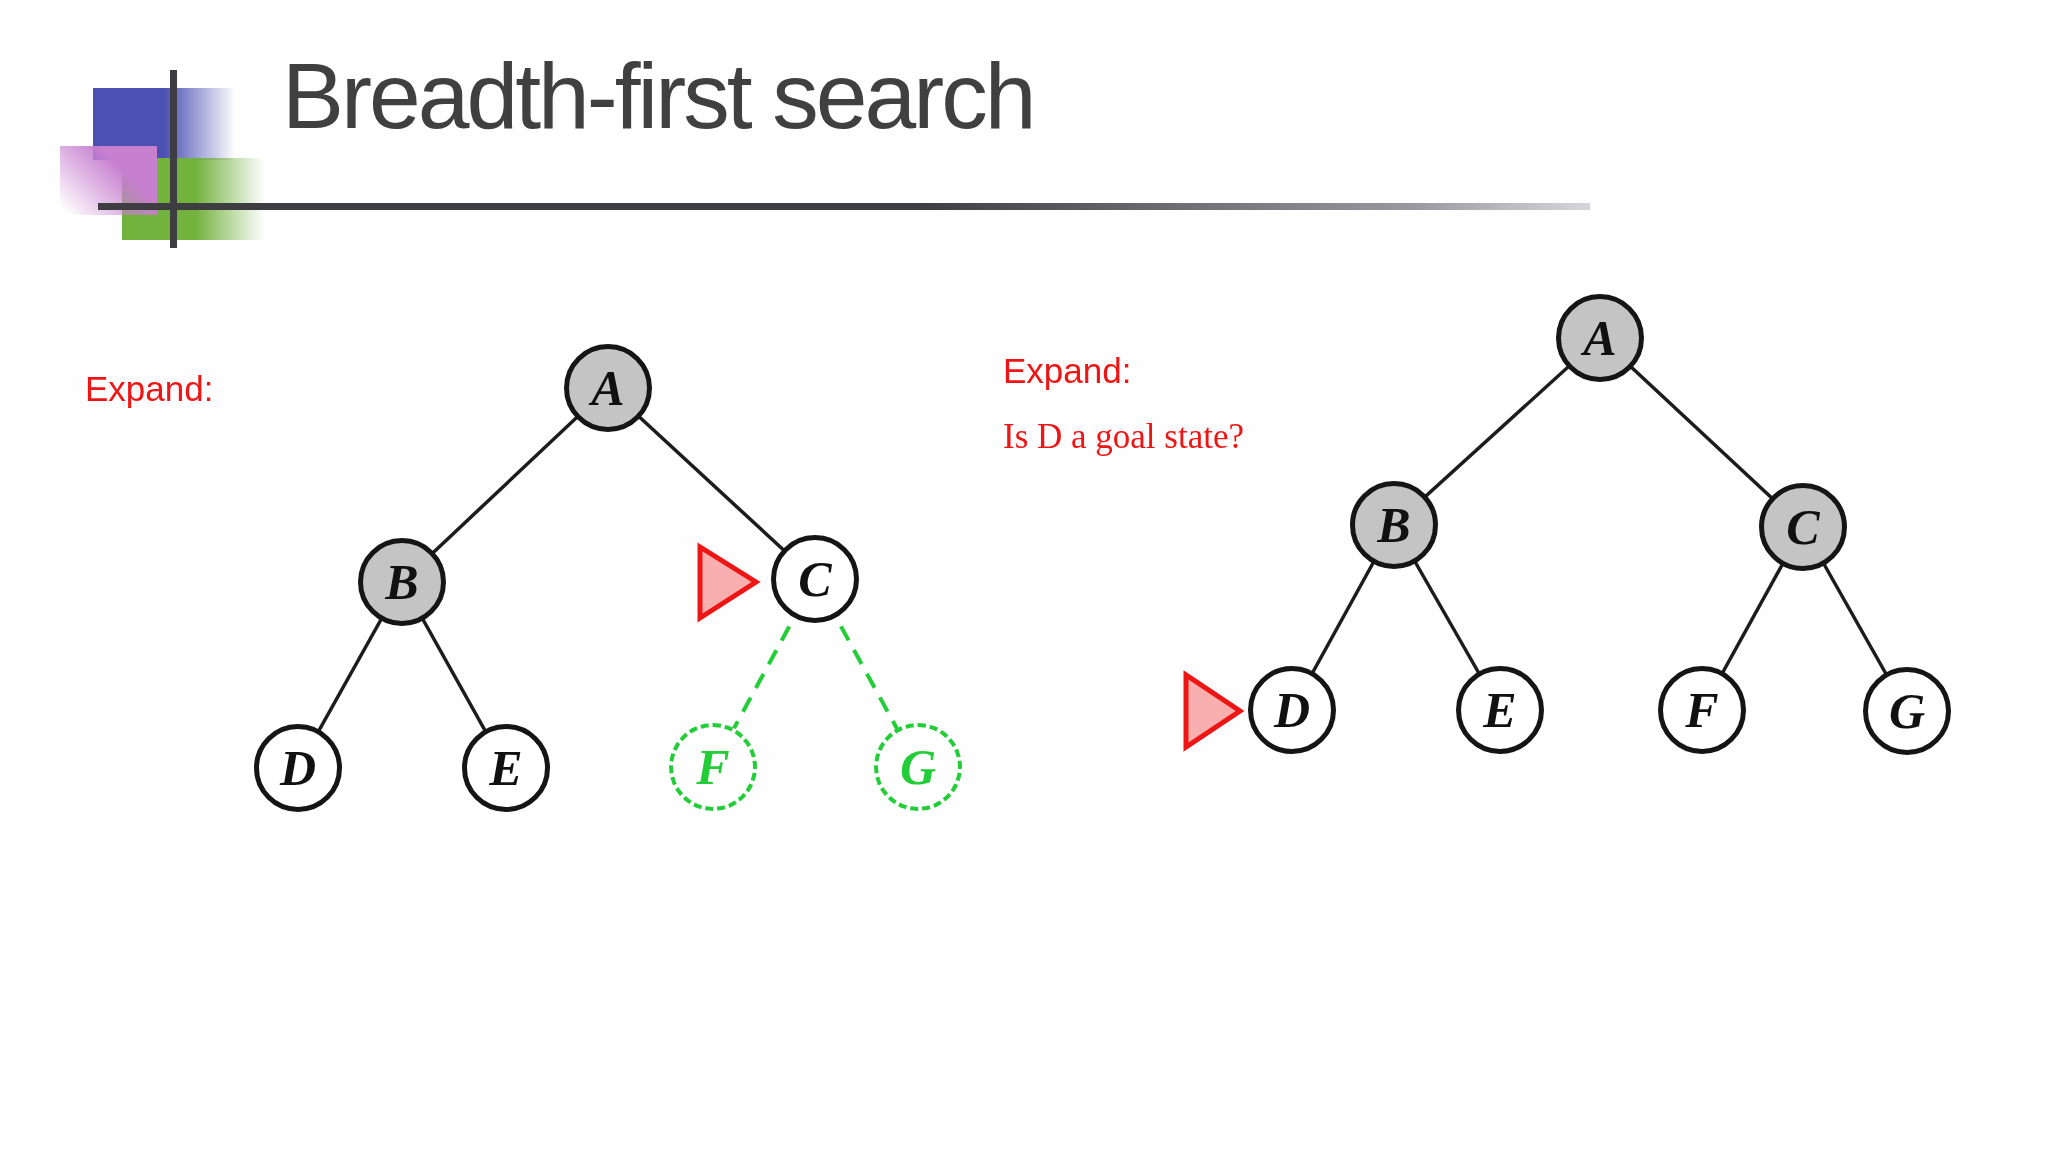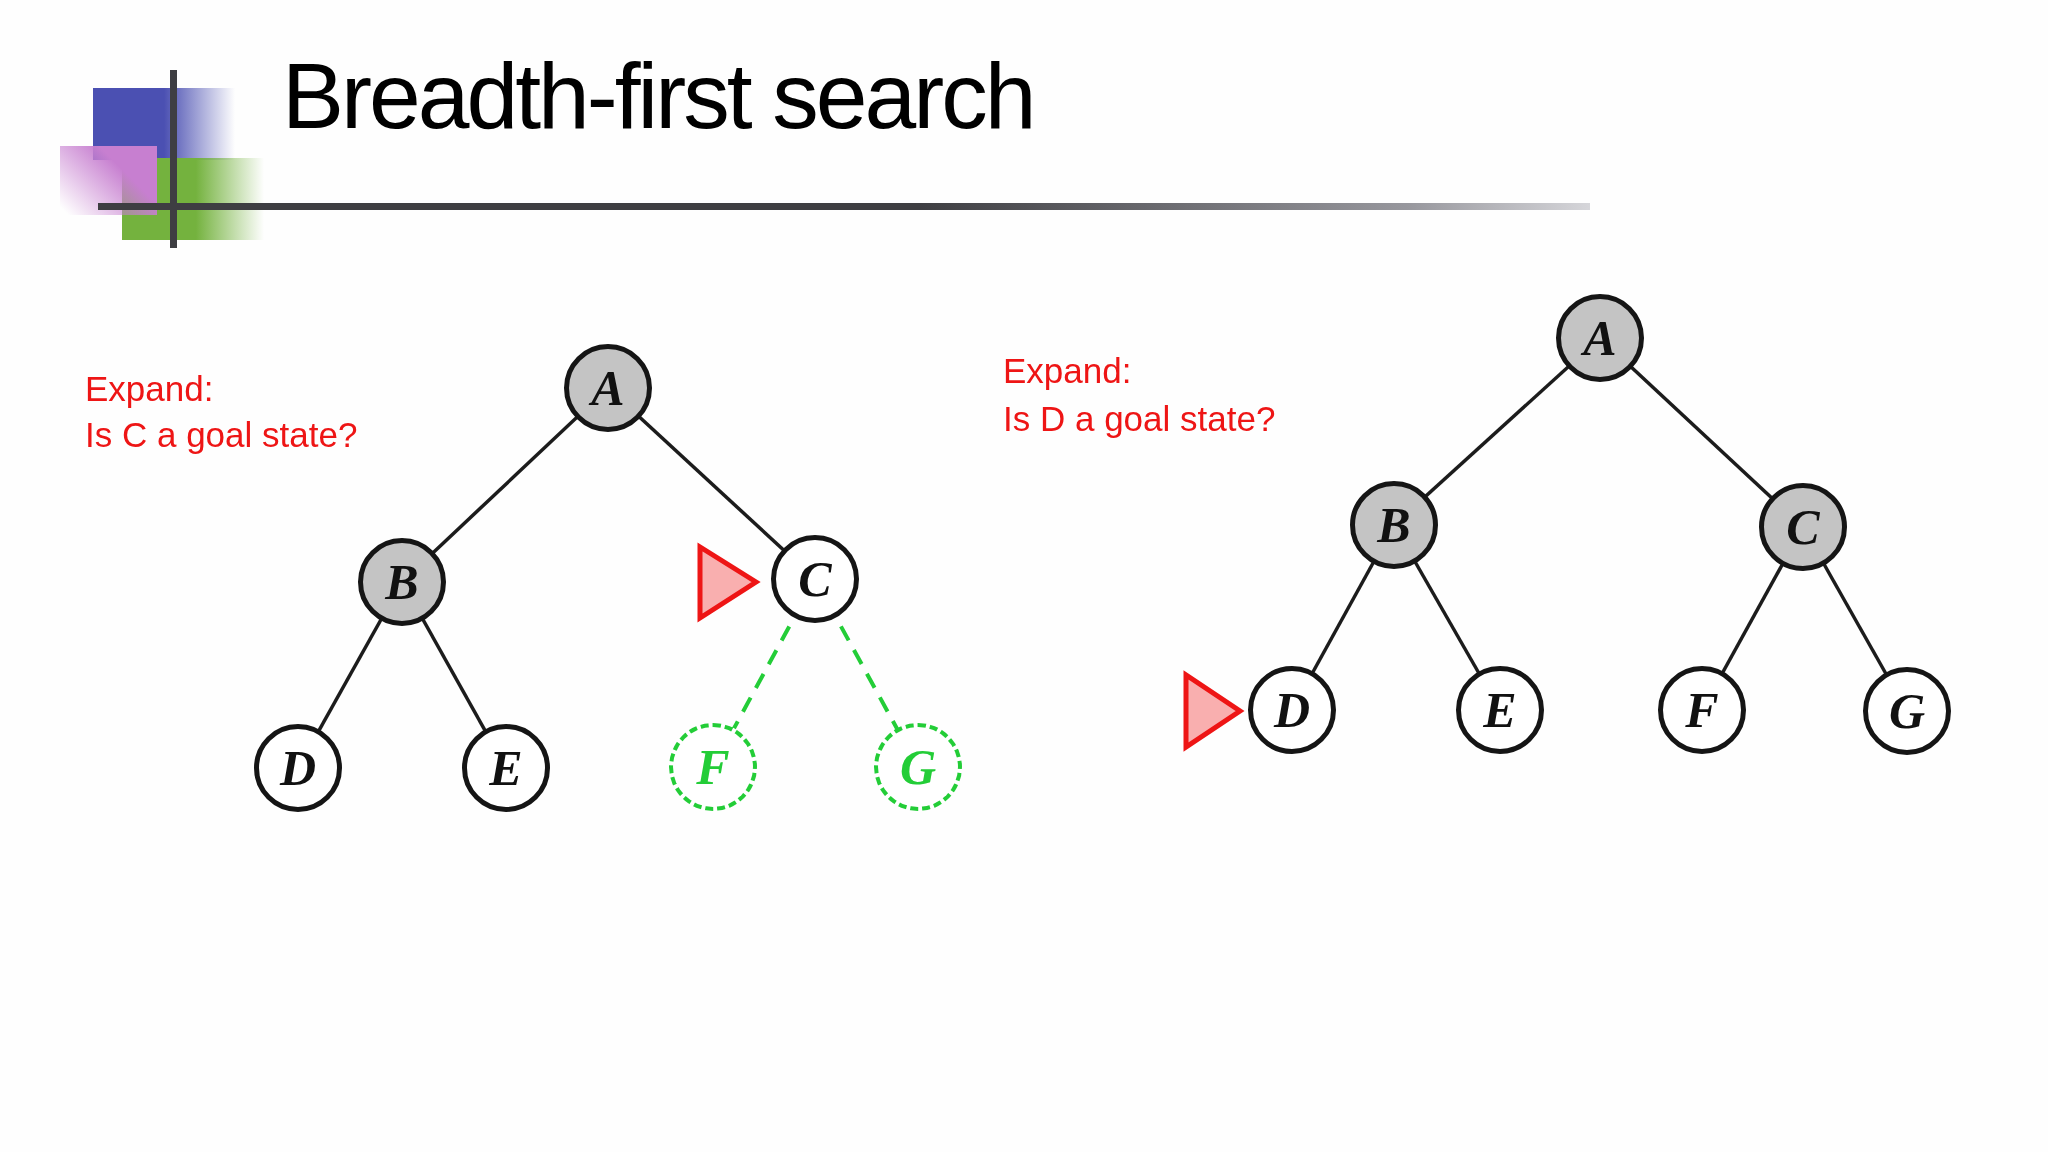--- a/index.html
+++ b/index.html
@@ -28,31 +28,31 @@
     position:absolute;left:170px;top:70px;width:7px;height:178px;
     background:#3e3e42;z-index:4;
   }
   .h-line{
     position:absolute;left:98px;top:203px;width:1492px;height:7px;z-index:4;
     background:linear-gradient(90deg,#3e3e42 0%,#3e3e42 55%,#98989e 88%,#d6d6da 100%);
   }
   .title{
     position:absolute;left:282px;top:48px;
     font-size:93px;letter-spacing:-3px;line-height:1.05;
-    color:#000000;white-space:nowrap;
+    color:#404040;white-space:nowrap;
   }
   
   .red-note{
     position:absolute;color:#ee1515;
     font-size:35px;line-height:45px;white-space:pre;
   }
   .note-left-expand{left:85px;top:276px;}
   .note-left-question{left:85px;top:412px;}
   .note-right-expand{left:1003px;top:258px;}
-  .note-right-question{left:1003px;top:396px;}
+  .note-right-question{left:1003px;top:414px;font-family:Liberation Serif, serif;}
   
   .node{
     position:absolute;width:88px;height:88px;border-radius:50%;
     display:flex;align-items:center;justify-content:center;
     box-sizing:border-box;z-index:6;
     font-family:"Liberation Serif", serif;
     font-style:italic;font-weight:bold;font-size:50px;color:#111;
     background:#ffffff;border:5px solid #151515;
   }
   .node.gray{background:#c4c4c4;}
@@ -68,21 +68,20 @@
   <div class="sq sq-green"></div>
   <div class="sq sq-purple"></div>
   <div class="v-line"></div>
   <div class="h-line"></div>
 
   <div class="title">Breadth-first search</div>
 
   <div class="red-note note-left-expand">
     <div>Expand:</div>
   </div>
-  <div class="red-note note-left-question">Is C a goal state?</div>
 
   <div class="red-note note-right-expand">
     <div>Expand:</div>
   </div>
   <div class="red-note note-right-question">Is D a goal state?</div>
 
   <svg class="edges" width="2048" height="1152" viewBox="0 0 2048 1152">
 
     <g stroke="#1c1c1c" stroke-width="3.5">
       <line x1="608" y1="388" x2="402" y2="582"></line>

